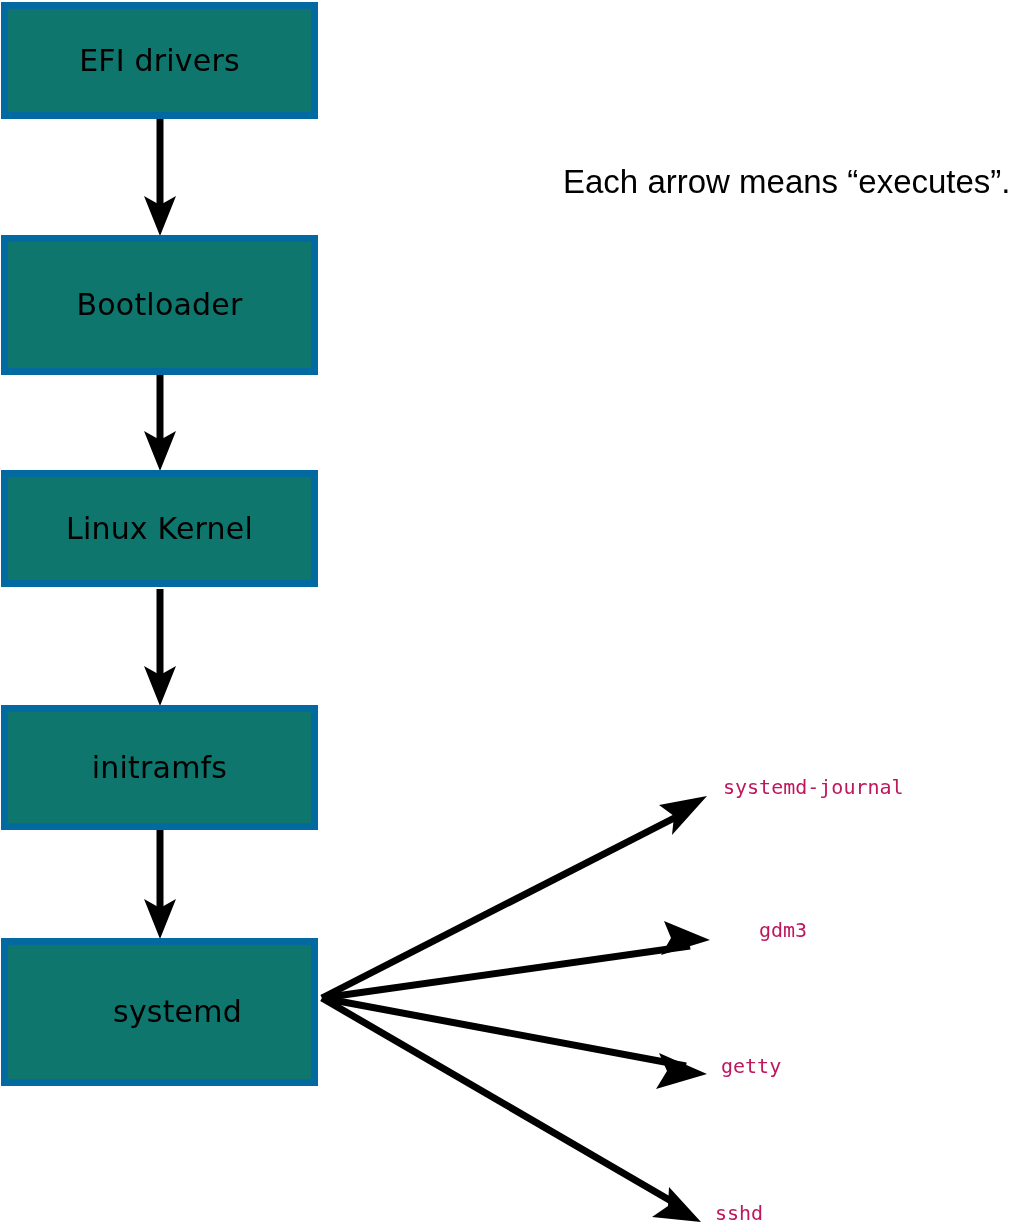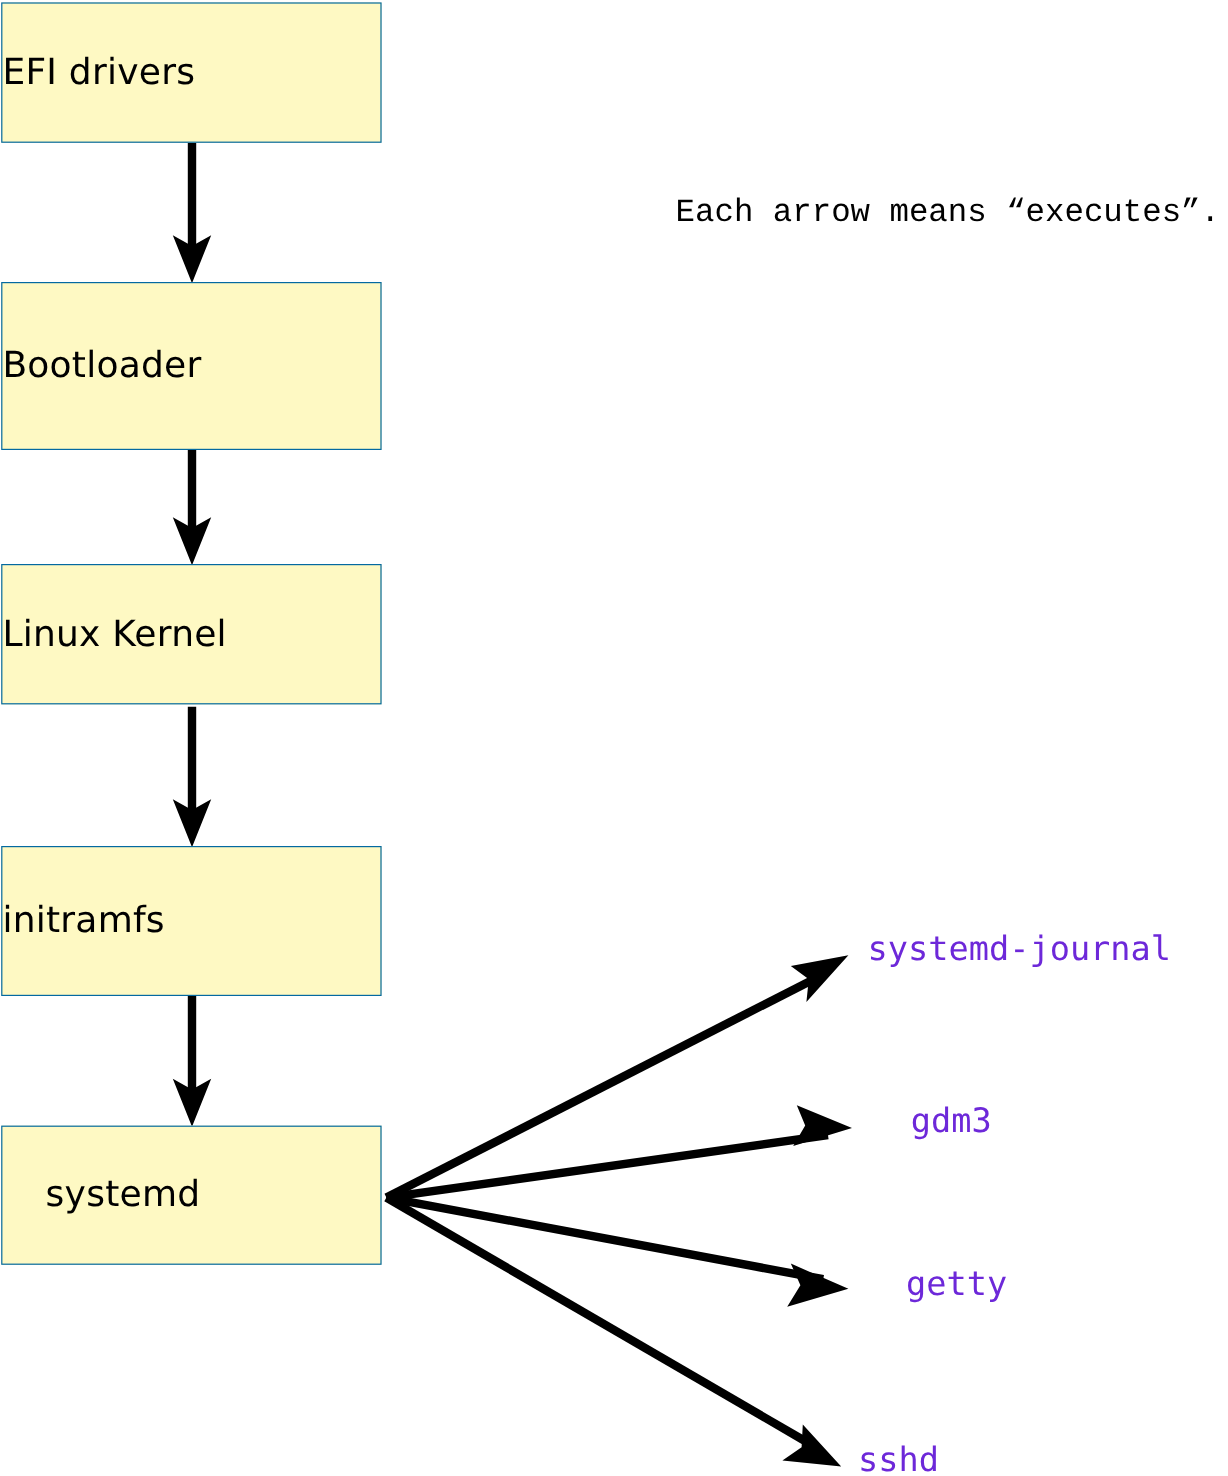--- a/index.html
+++ b/index.html
@@ -24,48 +24,48 @@
     position: absolute;
     left: 0;
     top: 0;
     width: 1023px;
     height: 1230px;
     display: block;
   }
   .stage-box {
     position: absolute;
     box-sizing: border-box;
-    background: #fef9c3;
-    border: 1px solid #0369a1;
+    background: #0f766e;
+    border: 7px solid #0369a1;
     display: flex;
     align-items: center;
-    justify-content: flex-start;
+    justify-content: center;
   }
   .stage-box-label {
     font-family: "DejaVu Sans", sans-serif;
     font-size: 30px;
     line-height: 1;
     color: #000000;
     letter-spacing: 0.2px;
     white-space: nowrap;
   }
   .caption-text {
     position: absolute;
-    font-family: Liberation Mono, monospace;
-    font-size: 27px;
+    font-family: Liberation Sans, sans-serif;
+    font-size: 33px;
     line-height: 1;
     color: #000000;
     white-space: nowrap;
   }
   .service-label {
     position: absolute;
     font-family: "DejaVu Sans Mono", monospace;
-    font-size: 28px;
+    font-size: 20px;
     line-height: 1;
-    color: #6d28d9;
+    color: #be185d;
     white-space: nowrap;
   }
 </style>
 </head>
 <body>
 
 <div id="diagram-root">
 
   <svg id="diagram-svg" viewBox="0 0 1023 1230" xmlns="http://www.w3.org/2000/svg">
 
@@ -119,27 +119,27 @@
   </div>
 
   <div class="stage-box" style="left:1px; top:470px; width:317px; height:117px;">
     <span class="stage-box-label">Linux Kernel</span>
   </div>
 
   <div class="stage-box" style="left:1px; top:705px; width:317px; height:125px;">
     <span class="stage-box-label">initramfs</span>
   </div>
 
-  <div class="stage-box" style="left:1px; top:938px; width:317px; height:116px;padding-left:36px;">
+  <div class="stage-box" style="left:1px; top:938px; width:317px; height:148px;padding-left:36px;">
     <span class="stage-box-label">systemd</span>
   </div>
 
   <div class="caption-text" style="left:563px; top:165px;">Each arrow means “executes”.</div>
 
   <div class="service-label" style="left:723px; top:777px;">systemd-journal</div>
 
   <div class="service-label" style="left:723px; top:920px;margin-left:36px;">gdm3</div>
 
-  <div class="service-label" style="left:755px; top:1056px;">getty</div>
+  <div class="service-label" style="left:721px; top:1056px;">getty</div>
 
   <div class="service-label" style="left:715px; top:1203px;">sshd</div>
 
 </div>
 
 </body></html>

